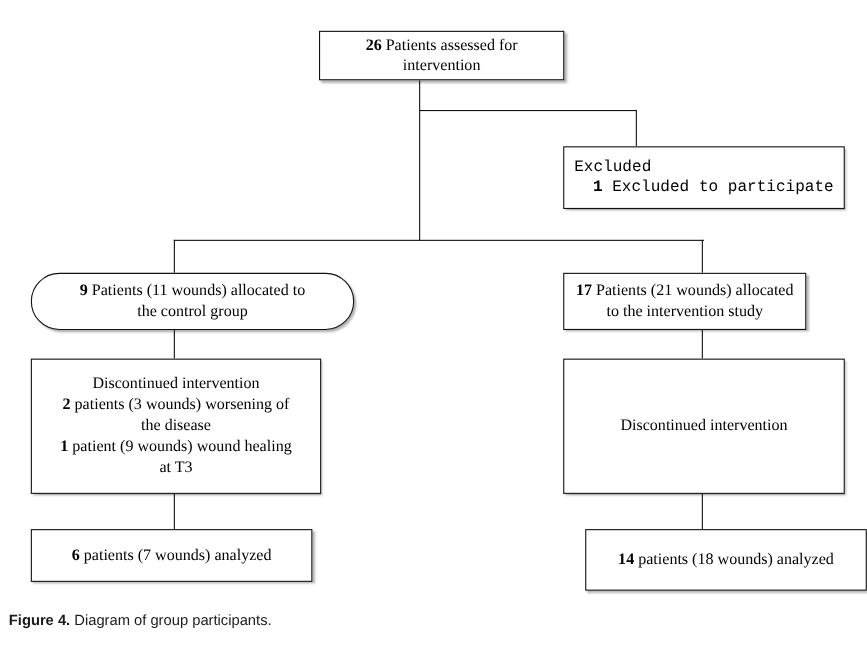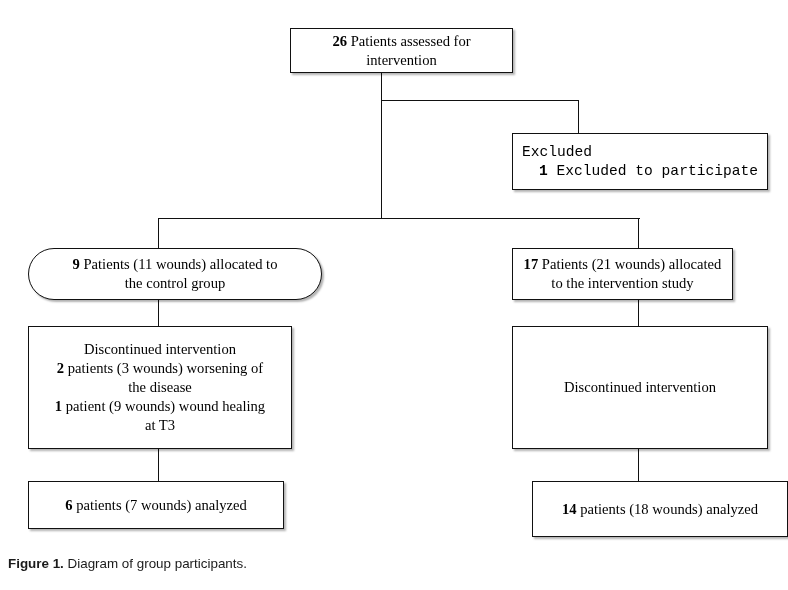--- a/index.html
+++ b/index.html
@@ -92,15 +92,15 @@
     <span class="ln"><b>6</b><span> patients (7 wounds) analyzed</span></span>
   </div>
 
   <div class="box ctr" style="left:512px;top:481px;width:256px;height:56px;margin-left:20px;">
     <span class="ln"><b>14</b><span> patients (18 wounds) analyzed</span></span>
   </div>
 
 </div>
 
 <div id="caption">
-  <span class="cap-strong">Figure 1.</span>
+  <span class="cap-strong">Figure 4.</span>
   <span>Diagram of group participants.</span>
 </div>
 
 </body></html>

